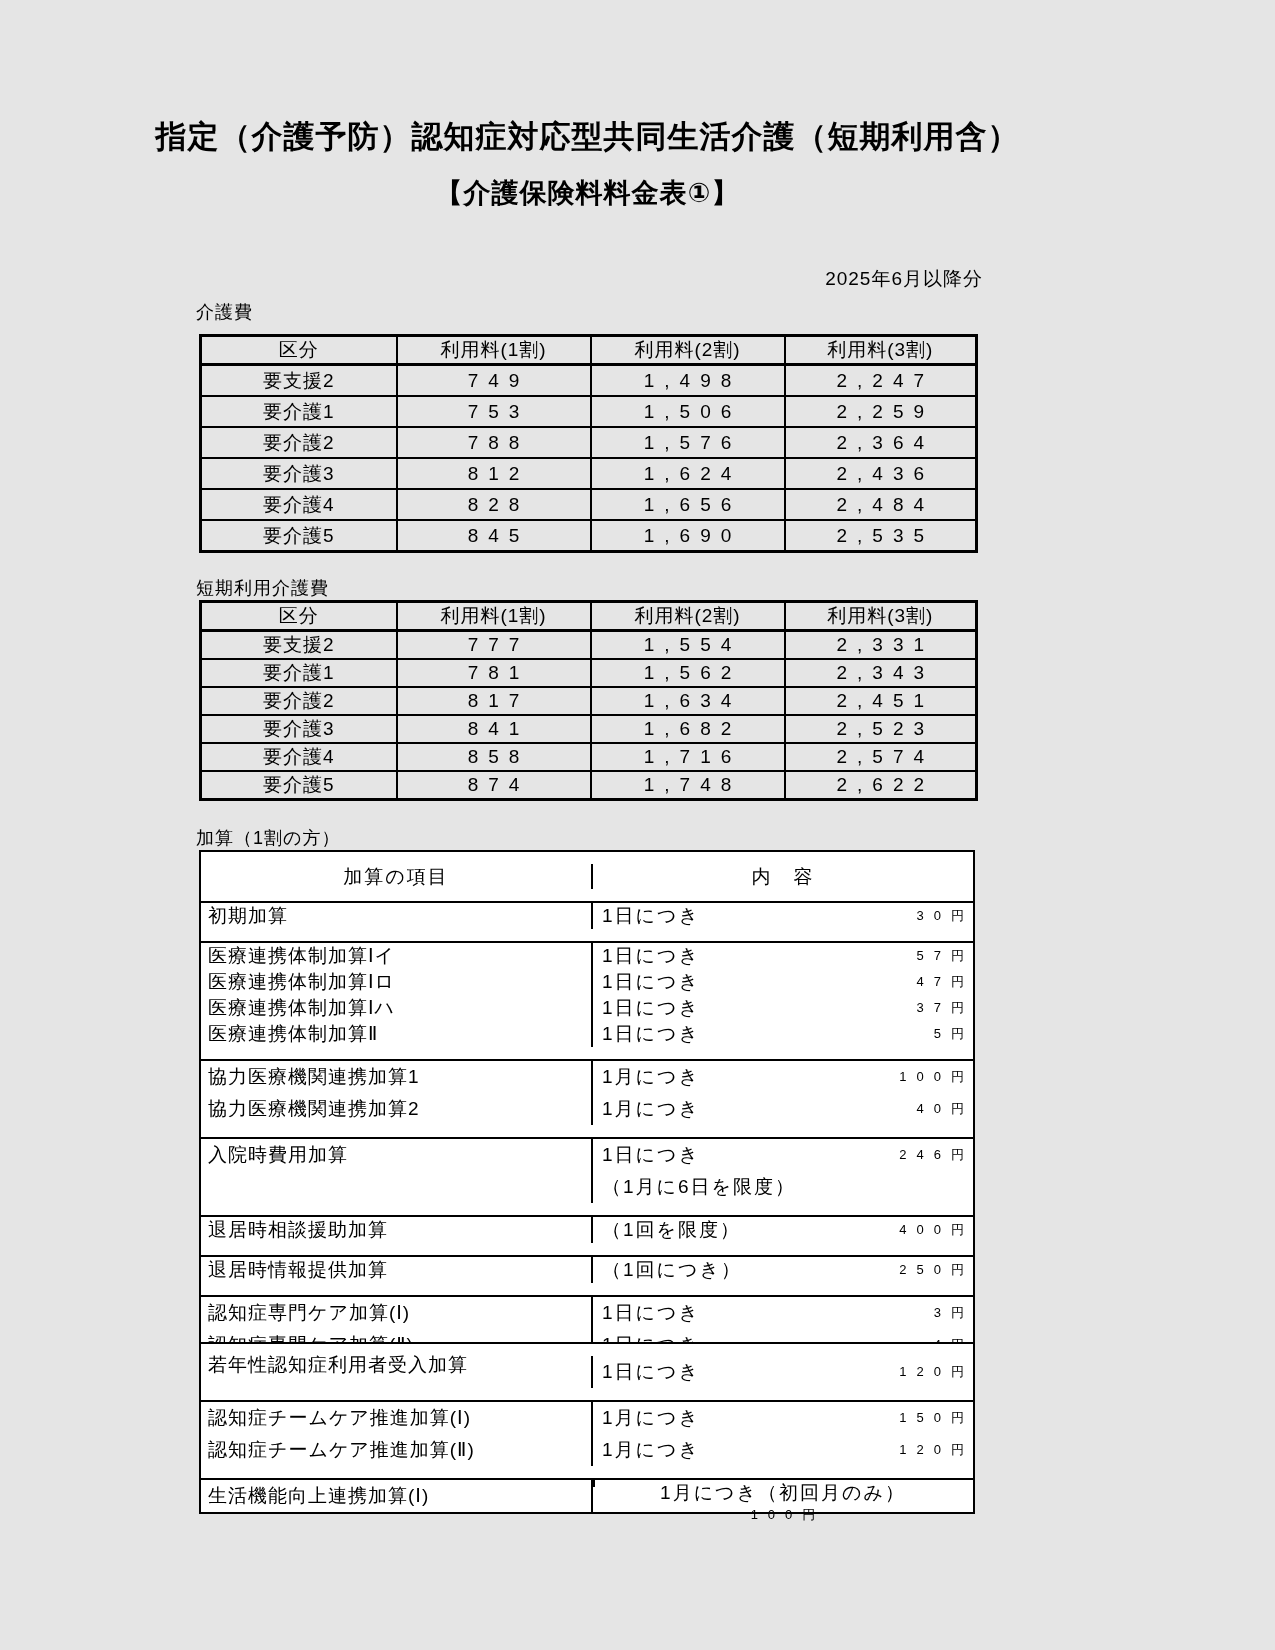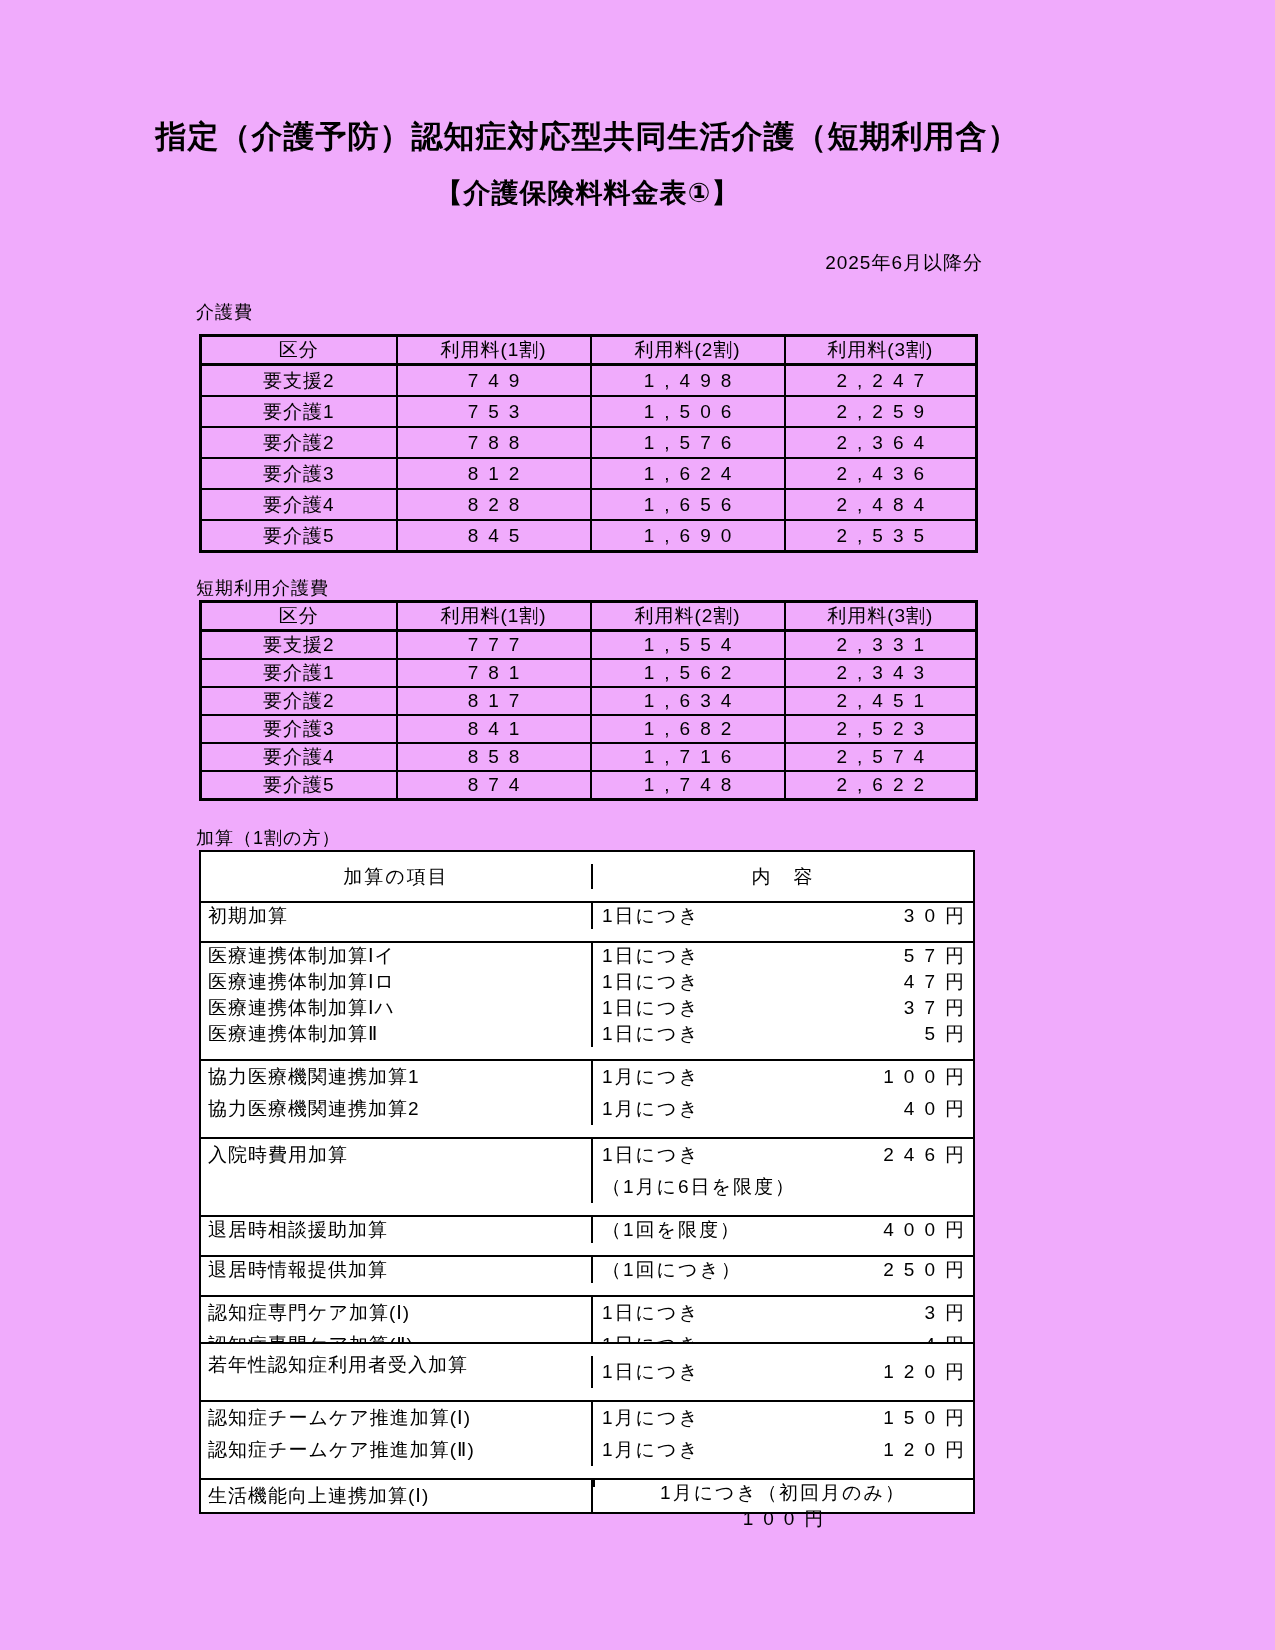--- a/index.html
+++ b/index.html
@@ -1,23 +1,23 @@
 <!DOCTYPE html>
 <html><head>
 <meta charset="utf-8">
 <style>
   html,body{margin:0;padding:0;background:#ffffff;}
   .page{
-    position:relative;width:1275px;height:1650px;background:#f0abfc;color:#000;
+    position:relative;width:1275px;height:1650px;background:#e5e5e5;color:#000;
     font-family:"Liberation Sans","DejaVu Sans",sans-serif;overflow:hidden;
   }
   .abs{position:absolute;}
   .title{top:116px;left:0;width:1175px;text-align:center;font-size:31px;font-weight:bold;letter-spacing:1px;}
   .subtitle{top:175px;left:0;width:1175px;text-align:center;font-size:27px;font-weight:bold;letter-spacing:1px;}
-  .date{top:250px;left:199px;width:784px;text-align:right;font-size:19px;letter-spacing:1px;}
+  .date{top:266px;left:199px;width:784px;text-align:right;font-size:19px;letter-spacing:1px;}
   .sec-label{left:196px;font-size:18px;letter-spacing:1px;}
 
   
   .fee-table{
     position:absolute;left:199px;width:776px;border-collapse:collapse;
     border:3px solid #000;table-layout:fixed;
   }
   .fee-table th,.fee-table td{
     border:2px solid #000;text-align:center;vertical-align:middle;
     font-size:19px;font-weight:normal;padding:0;color:#000;
@@ -33,21 +33,21 @@
   }
   .grow{display:flex;align-items:stretch;margin-top:12px;}
   .grow + .grow{border-top:2px solid #000;}
   .gleft{flex:0 0 392px;box-sizing:border-box;border-right:2px solid #000;padding-left:7px;}
   .gright{flex:1 1 auto;min-width:0;padding-left:9px;padding-right:9px;}
   .hrow .gleft,.hrow .gright{display:flex;align-items:center;justify-content:center;padding:0;}
   .line{display:flex;align-items:center;}
   .iname{font-size:19px;letter-spacing:1px;white-space:nowrap;}
   .cline{justify-content:space-between;}
   .ltext{font-size:19px;letter-spacing:2px;white-space:nowrap;}
-  .price{font-size:19px;letter-spacing:10px;margin-right:-10px;white-space:nowrap;}
+  .price{font-size:13px;letter-spacing:10px;margin-right:-10px;white-space:nowrap;}
   .hcell{font-size:19px;letter-spacing:2px;height:25px;}
 
   
   .stub{
     position:absolute;left:199px;top:1478px;width:776px;height:9px;box-sizing:border-box;
     border-left:2px solid #000;border-right:2px solid #000;
   }
   .stub-divider{position:absolute;left:392px;top:0;width:2px;height:9px;background:#000;}
 </style>
 </head>

